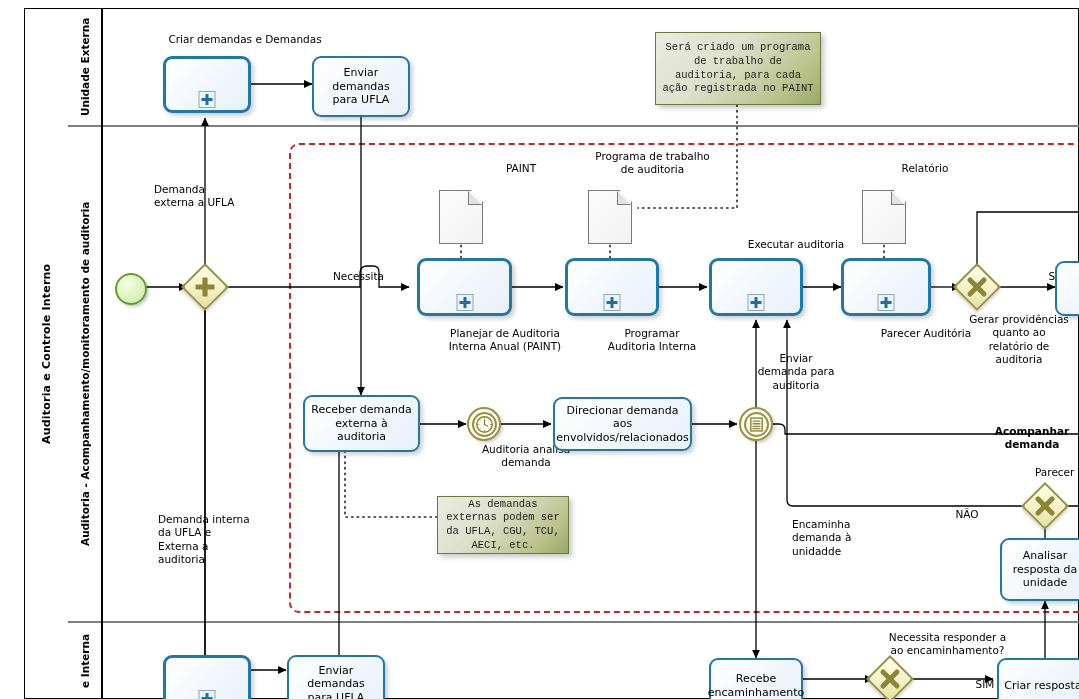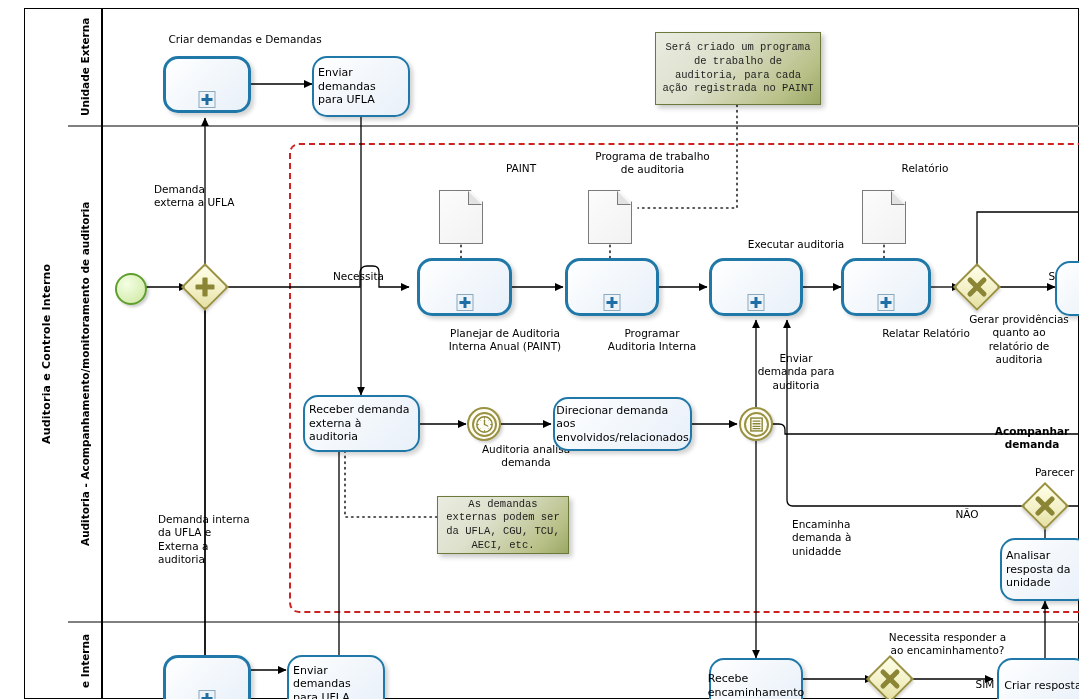--- a/index.html
+++ b/index.html
@@ -16,25 +16,25 @@
     position:absolute;display:flex;align-items:center;justify-content:center;
     writing-mode:vertical-rl;transform:rotate(180deg);
     font-weight:bold;font-size:10.5px;color:#000;text-align:center;
     border-right:1.5px solid #000;box-sizing:border-box;
   }
   .lane-sep{position:absolute;background:#808080;height:2px;}
   .lane-vline{position:absolute;background:#000;width:1.5px;}
   
   .task{
     position:absolute;box-sizing:border-box;
-    border:2.5px solid #1f78a8;border-radius:15px;
+    border:2.5px solid #1f78a8;border-radius:9px;
     background:linear-gradient(135deg,#ffffff 0%,#f4f8fc 45%,#e8f0f9 100%);
     box-shadow:3px 3px 4px rgba(0,0,0,.18);
     display:flex;align-items:center;justify-content:center;
-    font-size:11px;color:#000;line-height:1.22;padding:14px 4px;
+    font-size:11px;color:#000;text-align:center;line-height:1.22;padding:14px 4px;
   }
   .task.sub{border-width:3px;}
   .task.thin{border-width:2px;}
   .sub-marker{
     position:absolute;left:50%;transform:translateX(-50%);bottom:2px;
     width:17px;height:17px;box-sizing:border-box;
     border:1.5px solid #8aa9bf;background:#eef3f8;
     display:flex;align-items:center;justify-content:center;
   }
   .sub-marker i{position:relative;display:block;width:11px;height:11px;}
@@ -276,21 +276,21 @@
       </span>
   </div>
   <div class="lbl" style="left:694px;top:238px;width:124px;">Executar auditoria</div>
 
   <div class="task sub" style="left:841px;top:258px;width:90px;height:58px;">
     <span></span>
     <span class="sub-marker">
         <i></i>
       </span>
   </div>
-  <div class="lbl" style="left:830px;top:327px;width:112px;">Relatar Relatório</div>
+  <div class="lbl" style="left:830px;top:327px;width:112px;">Parecer Auditória</div>
 
   <div style="position:absolute;left:960px;top:270px;width:34px;height:34px;">
     <div class="gw" style="left:0;top:0;"></div>
     <div class="gw-glyph">
       <svg width="22" height="22" viewBox="0 0 22 22">
           <g stroke="#8b8636" stroke-width="5" stroke-linecap="round">
         <line x1="4" y1="4" x2="18" y2="18"></line>
             <line x1="18" y1="4" x2="4" y2="18"></line>
           </g>
         </svg>

